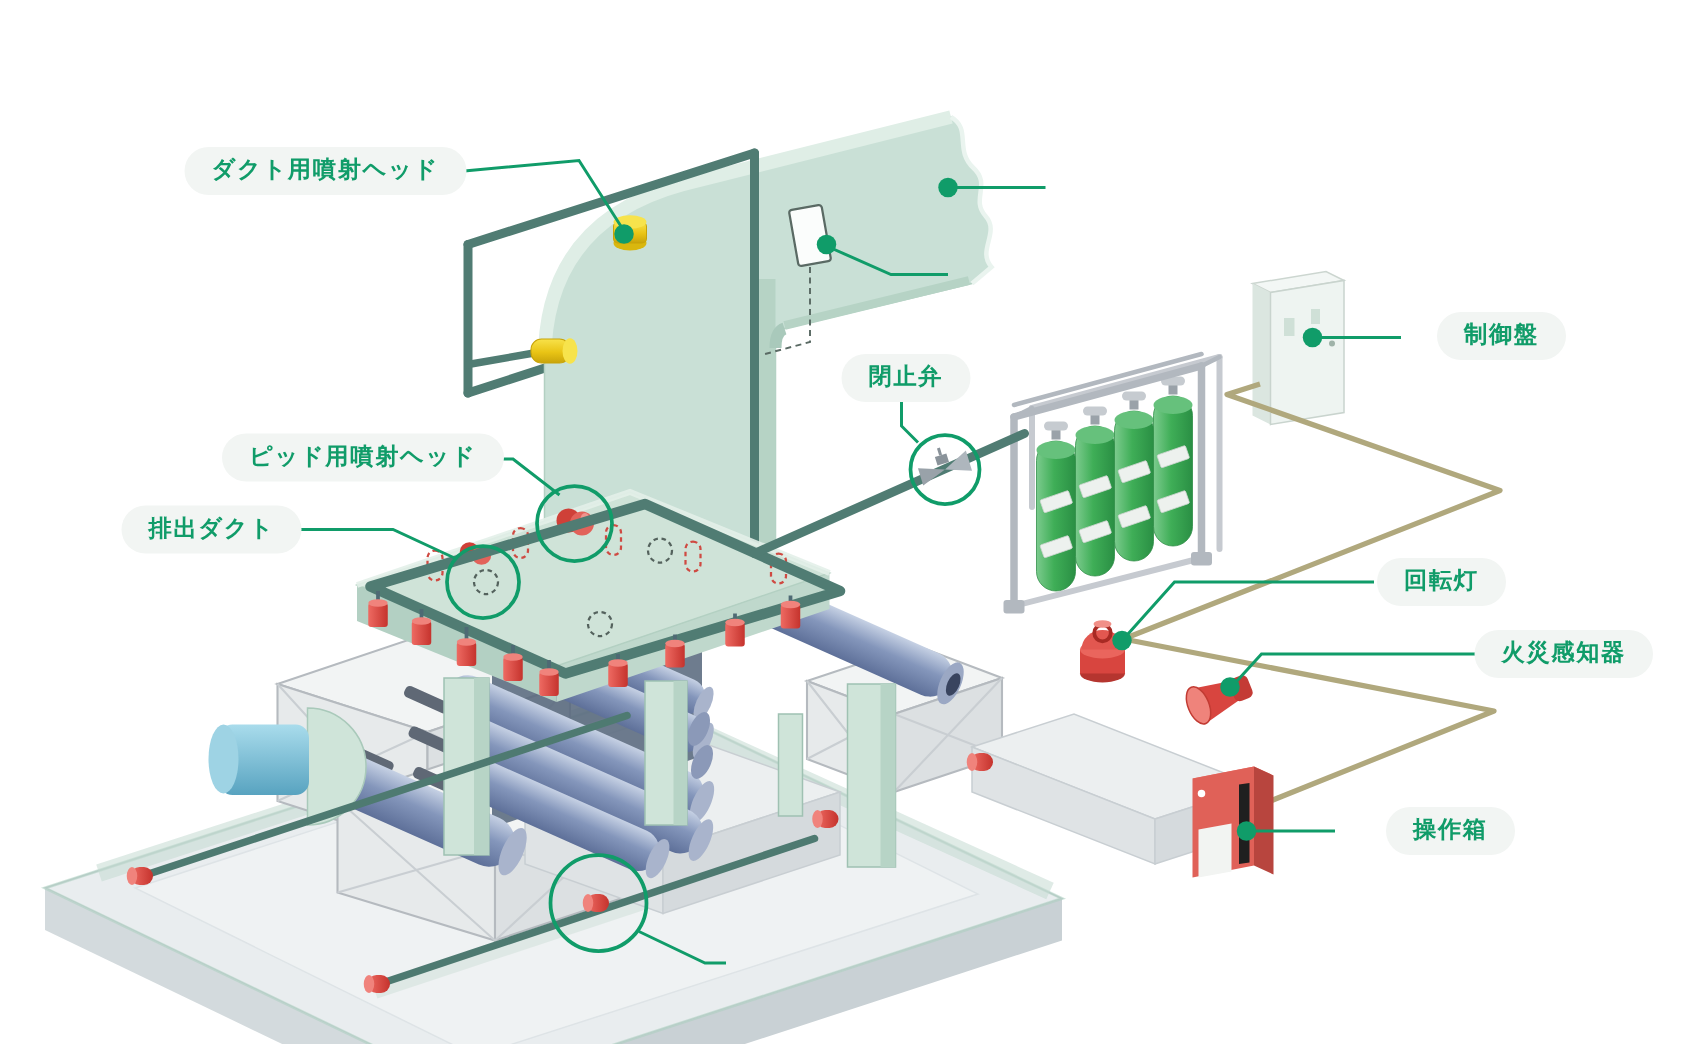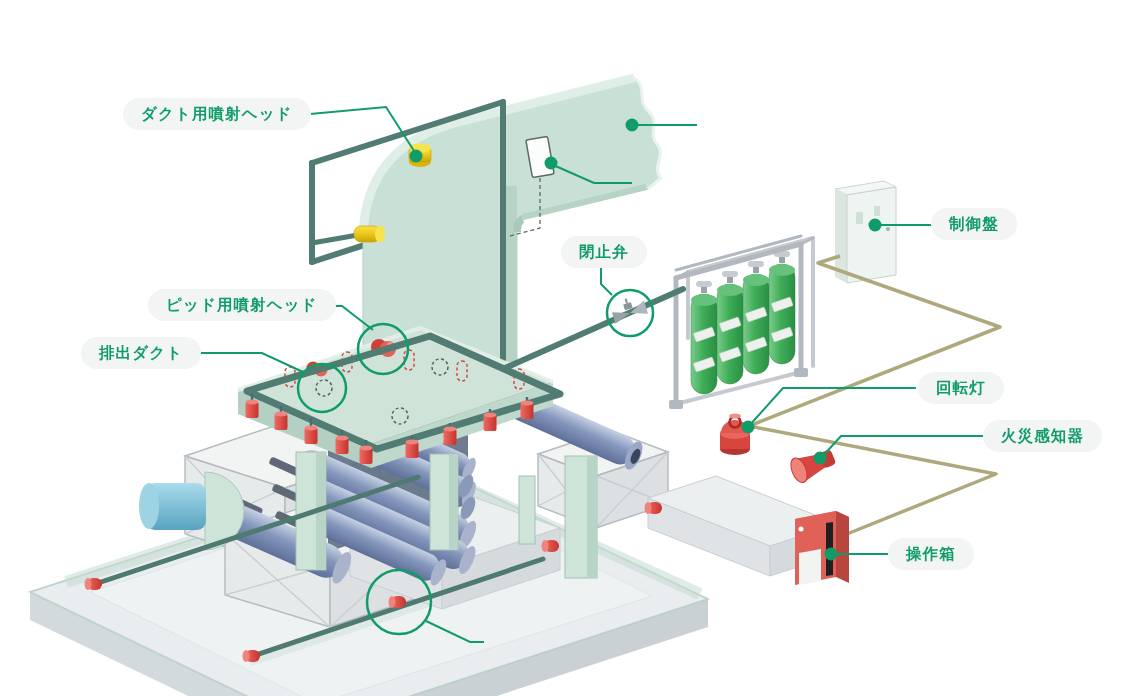--- a/index.html
+++ b/index.html
@@ -437,19 +437,19 @@
       <circle cx="875" cy="189" r="6.5"></circle>
       <circle cx="748" cy="391" r="6.5"></circle>
       <circle cx="820" cy="422" r="6.5"></circle>
       <circle cx="831" cy="518" r="6.5"></circle>
     </g>
   </g>
 </svg>
 
   <div class="pill" style="left:123px;top:62px">ダクト用噴射ヘッド</div>
   <div class="pill" style="left:561px;top:200px">閉止弁</div>
-  <div class="pill" style="left:931px;top:172px">制御盤</div>
+  <div class="pill" style="left:958px;top:172px">制御盤</div>
   <div class="pill" style="left:148px;top:253px">ピッド用噴射ヘッド</div>
   <div class="pill" style="left:81px;top:301px">排出ダクト</div>
   <div class="pill" style="left:918px;top:336px">回転灯</div>
   <div class="pill" style="left:983px;top:384px">火災感知器</div>
-  <div class="pill" style="left:888px;top:502px">操作箱</div>
+  <div class="pill" style="left:924px;top:502px">操作箱</div>
 </div>
 
 </body></html>

